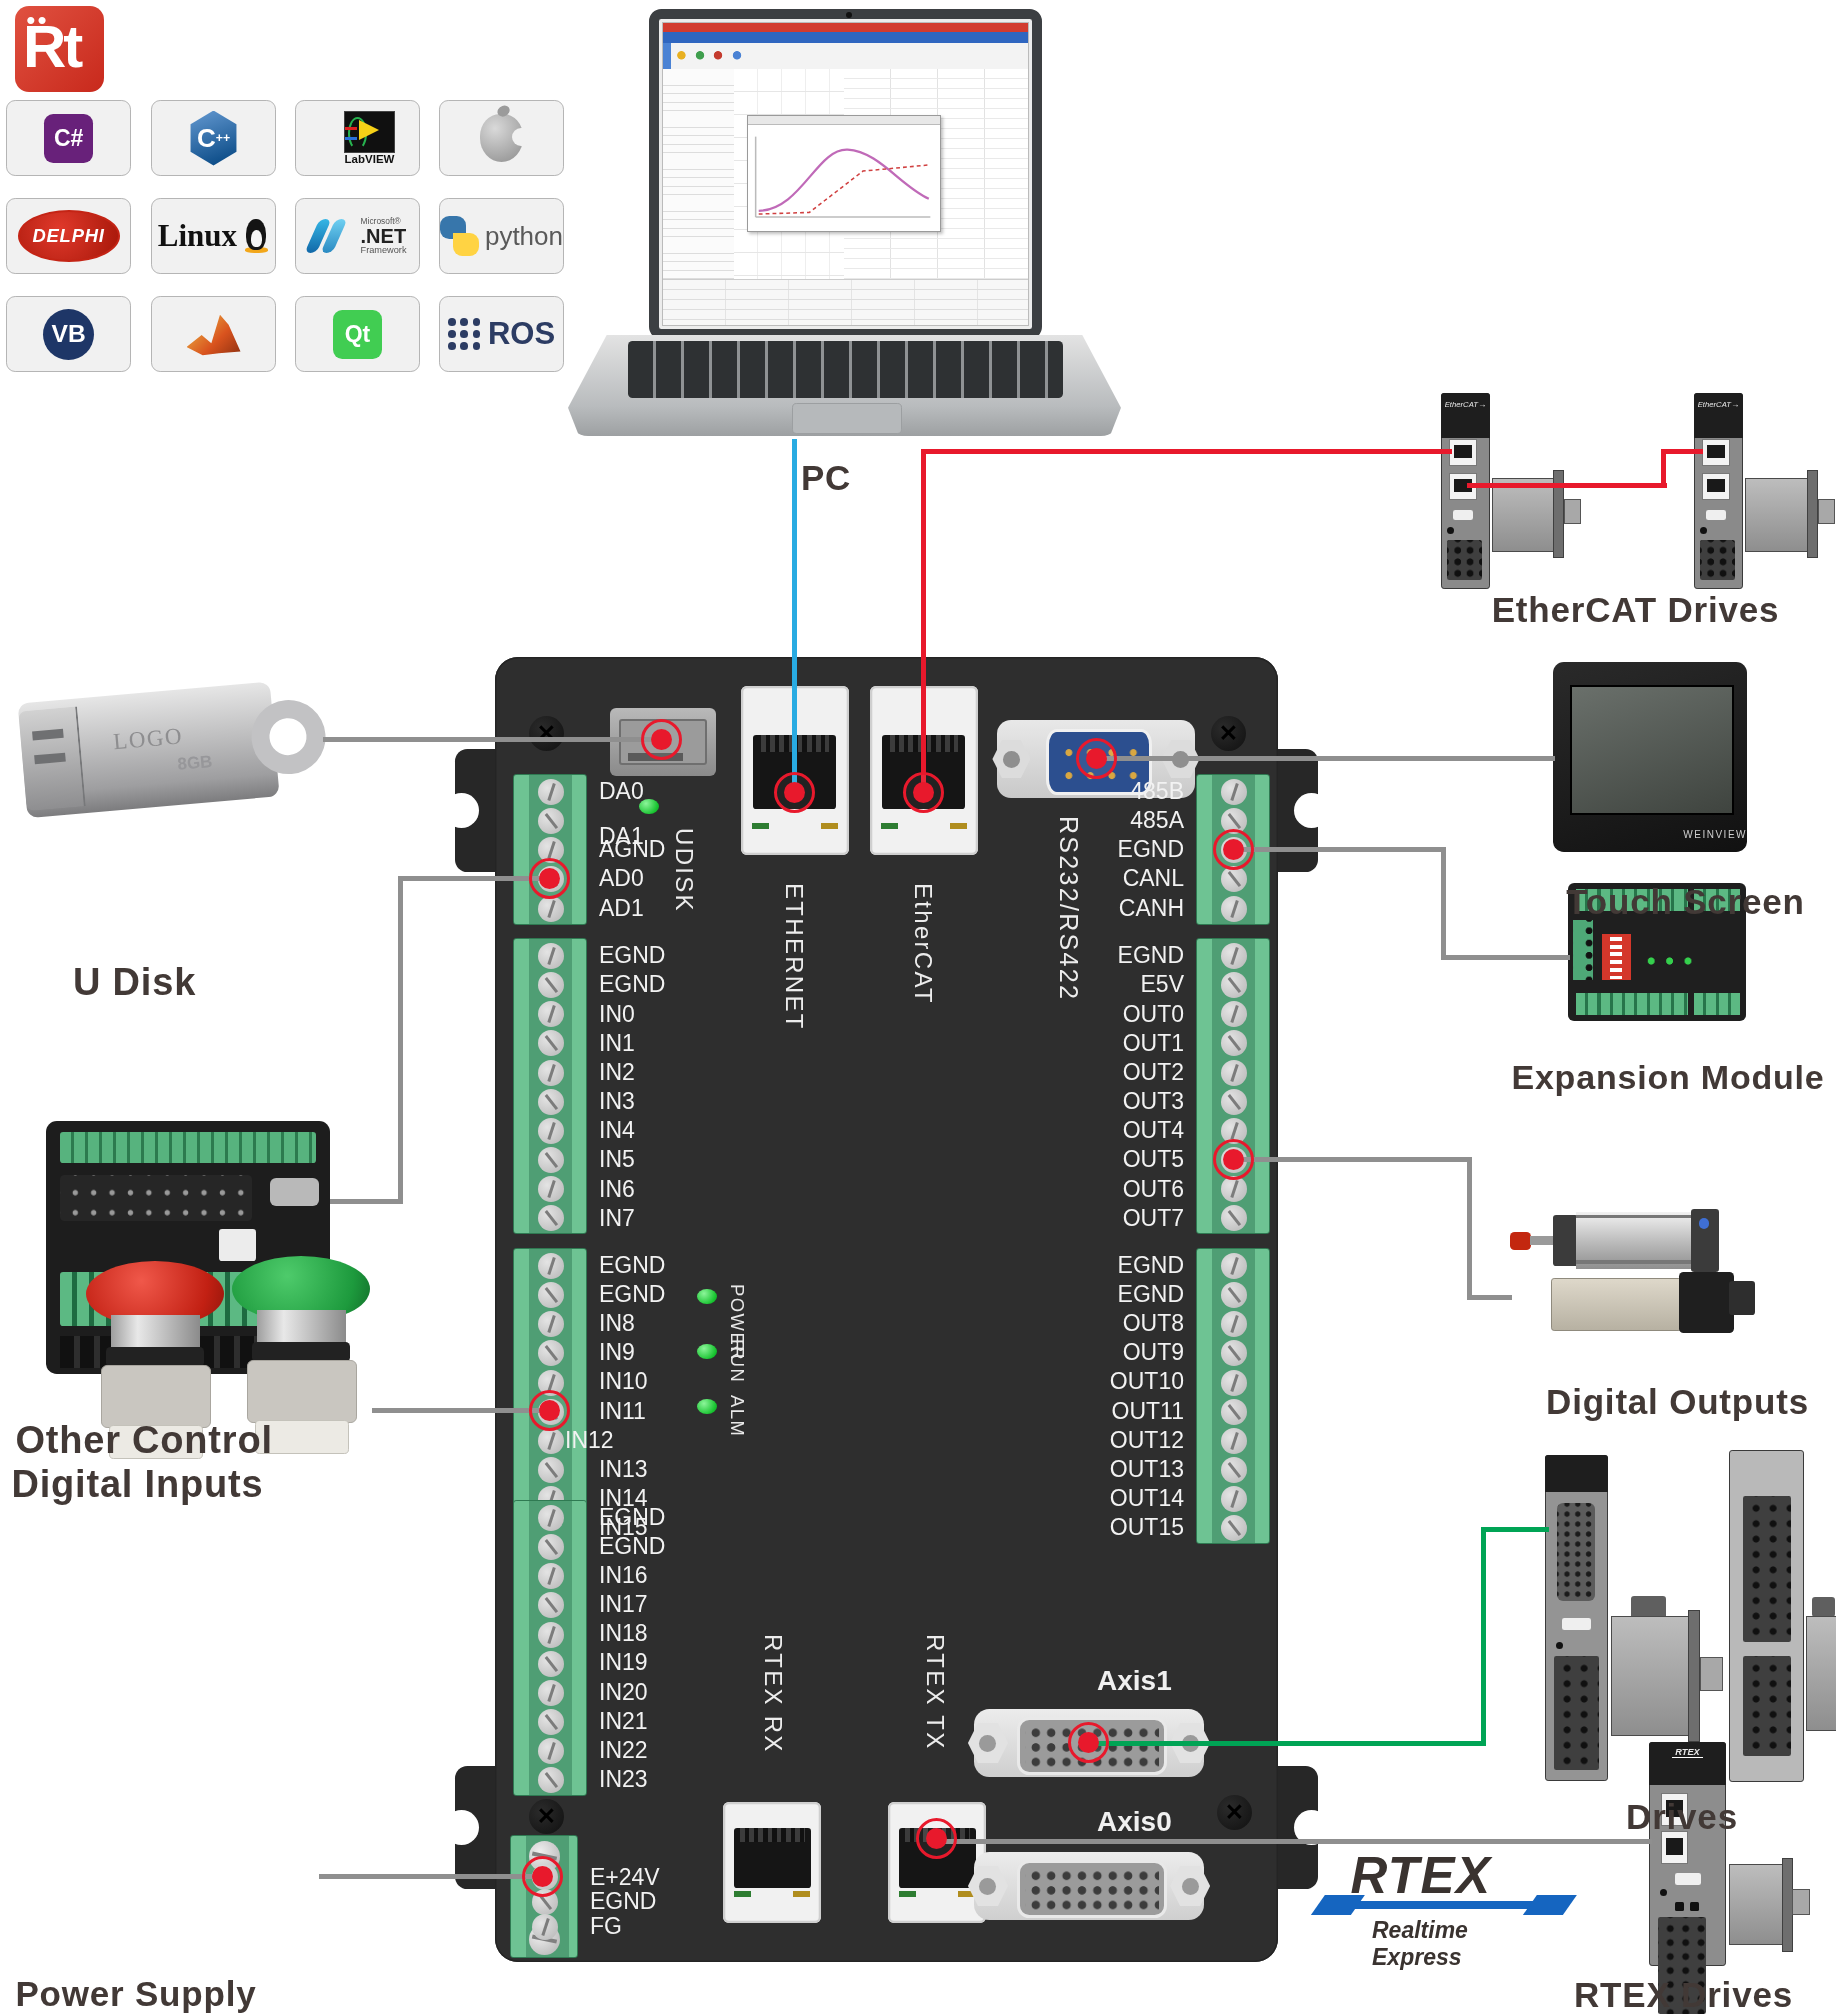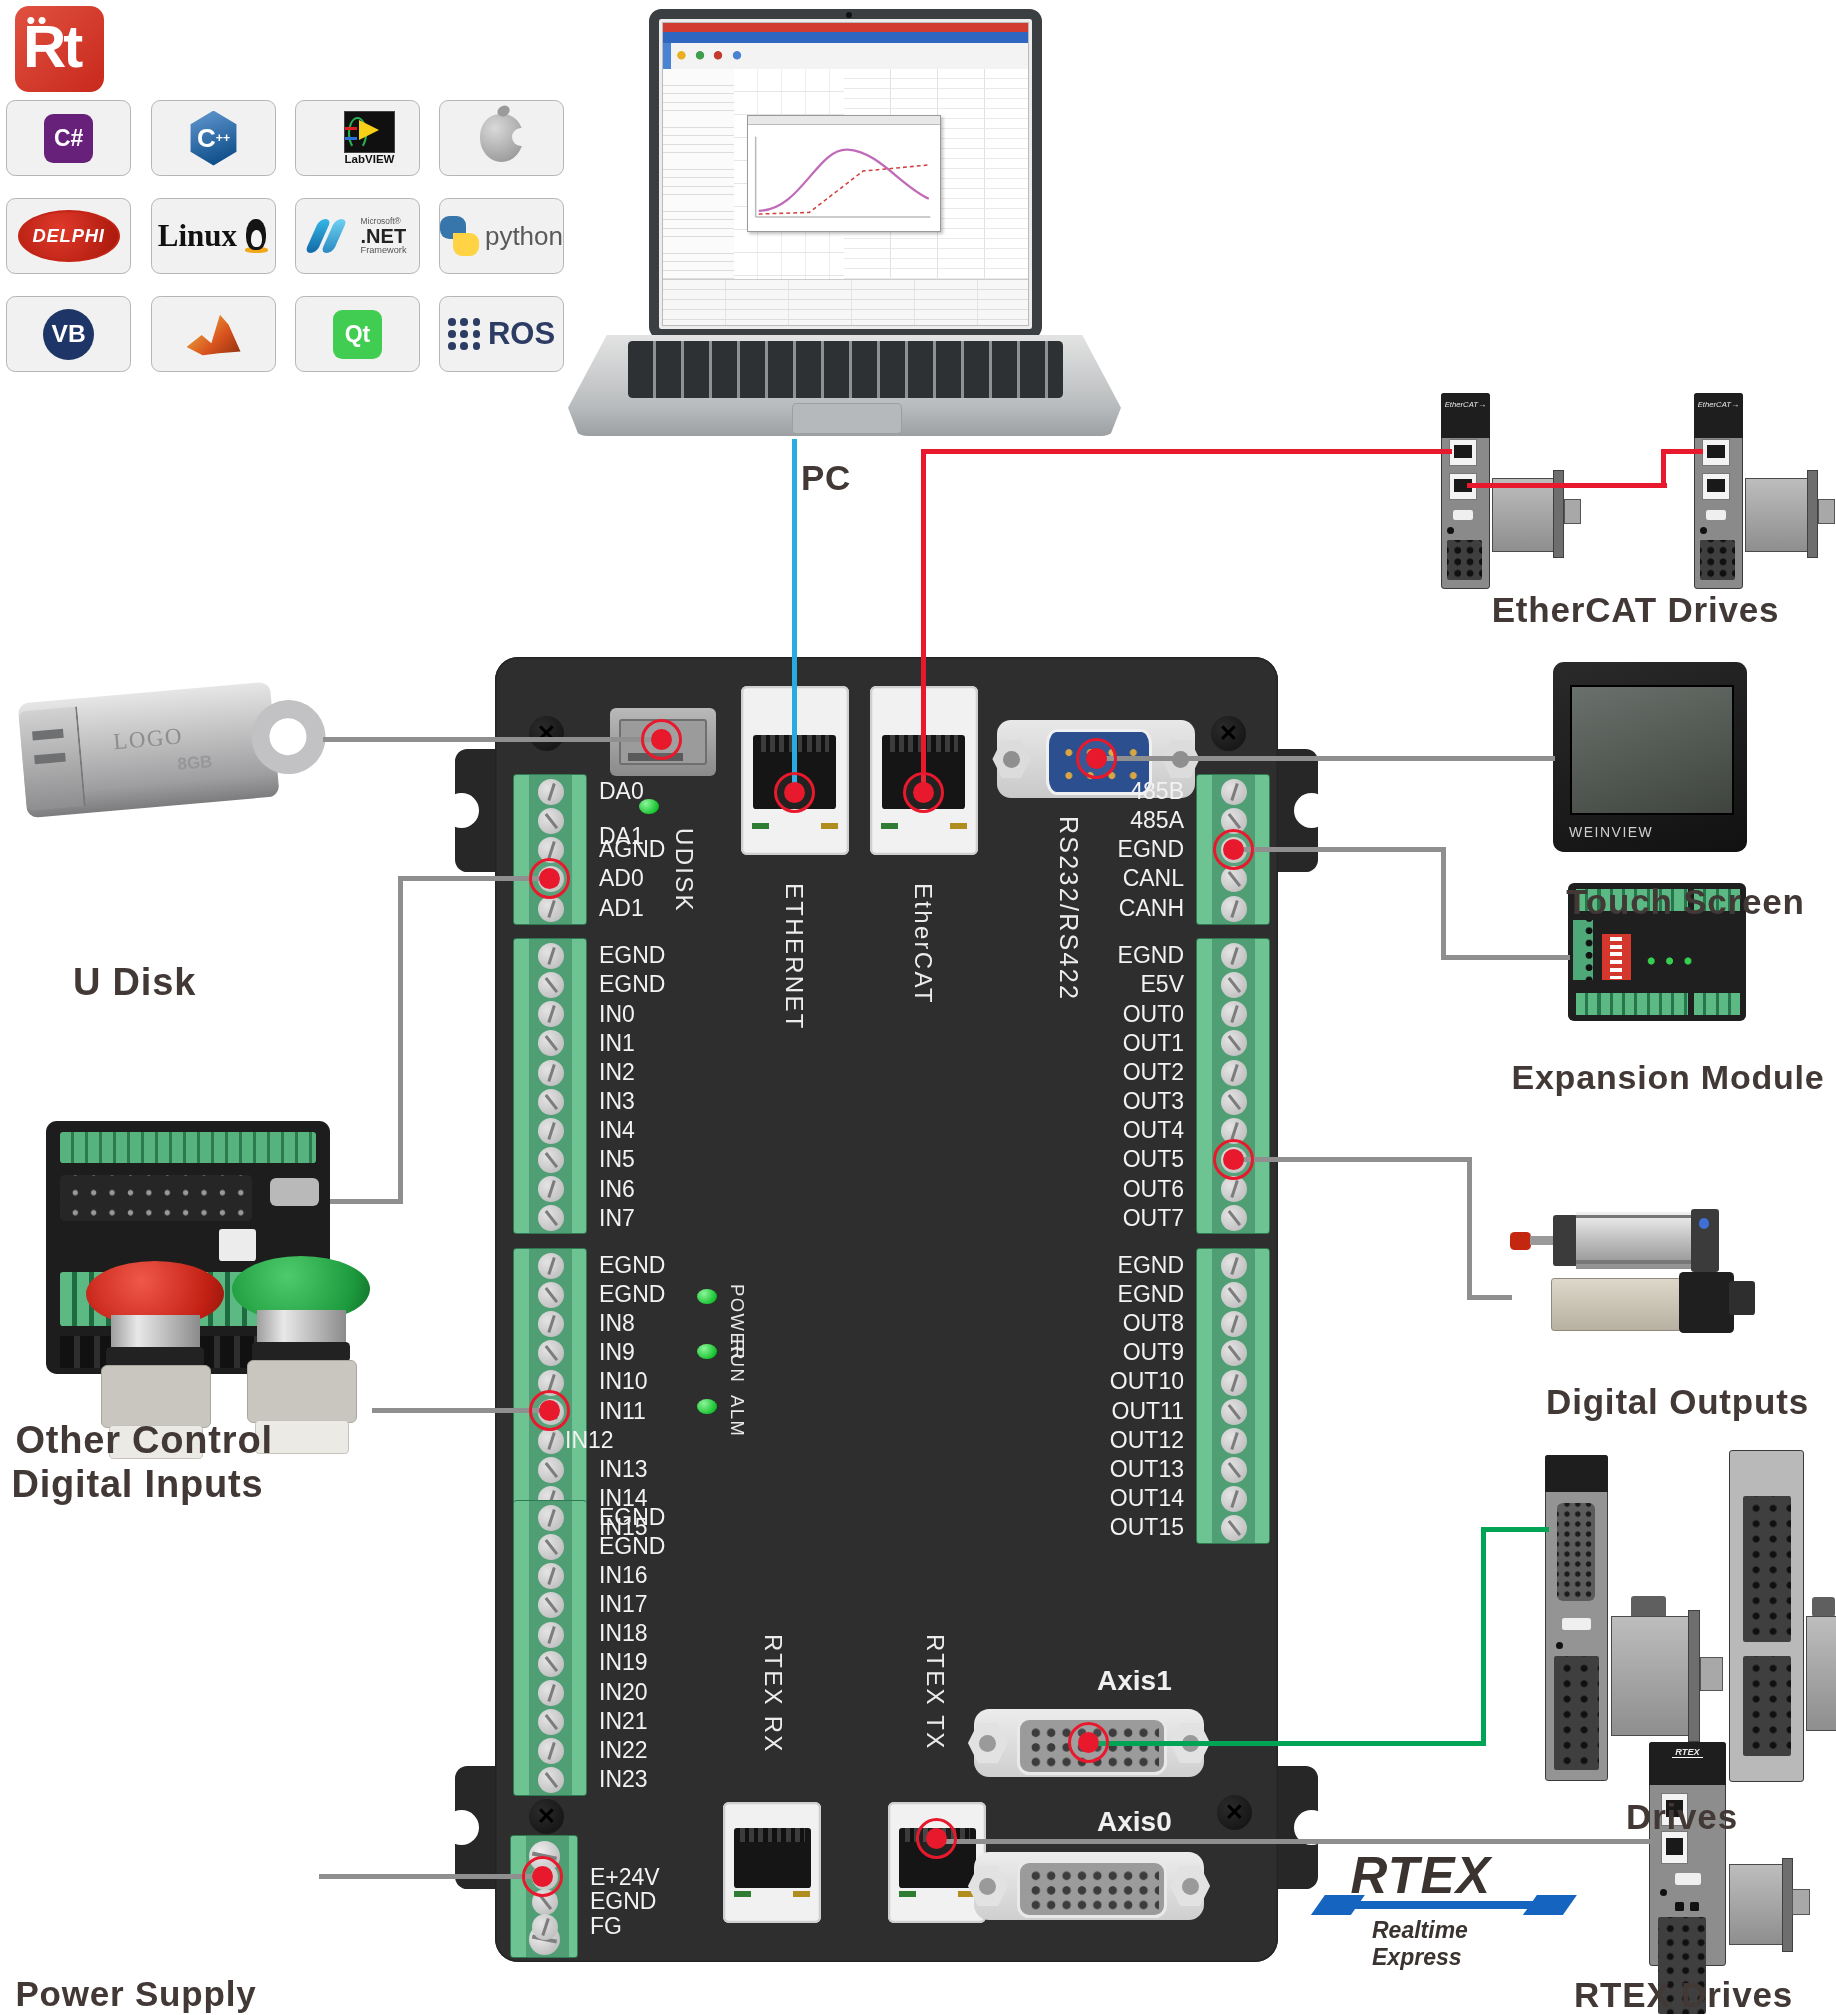--- a/index.html
+++ b/index.html
@@ -176,21 +176,21 @@
   .psu-side{position:absolute;left:0;top:7.7px;width:91px;height:184px;background:linear-gradient(90deg,#d8d8d8,#a3a3a3);border-radius:4.6px 0 0 4.6px;}
   .psu-vent{position:absolute;left:3.1px;top:-4.6px;width:223px;height:23px;background:repeating-linear-gradient(90deg,#bdbdbd 0 7.7px,#8c8c8c 7.7px 12.3px);transform:skewX(-40deg);transform-origin:left bottom;border-radius:3.1px;}
   .psu-front{position:absolute;left:91px;top:7.7px;width:144px;height:184px;background:linear-gradient(180deg,#e9e9e9,#cfcfcf);border:1.5px solid #a8a8a8;border-radius:0 6.1px 6.1px 0;}
   .psu-t1{position:absolute;left:17px;top:9.2px;width:92px;height:26px;background:repeating-linear-gradient(90deg,#4ea877 0 17px,#2a7a4e 17px 23px);border-radius:3.1px;}
   .psu-ce{position:absolute;right:18.4px;top:74px;color:#8a8a8a;font-size:20px;font-weight:bold;}
   .psu-diag{position:absolute;left:18.4px;top:108px;width:84px;height:40px;border:1.5px solid #9a9a9a;
             background-image:linear-gradient(180deg,transparent 17px,#9a9a9a 17px 18.4px,transparent 18.4px);}
   .psu-t2{position:absolute;left:12.3px;bottom:6.1px;width:108px;height:24.6px;background:repeating-linear-gradient(90deg,#4ea877 0 14px,#2a7a4e 14px 19px);border-radius:3.1px;}
   .touchscr{position:absolute;left:1553px;top:662px;width:194px;height:190px;background:linear-gradient(160deg,#2a2a2a,#111);border-radius:10.8px;z-index:10;}
   .ts-screen{position:absolute;left:17px;top:23px;width:160px;height:126px;background:linear-gradient(160deg,#6a706b,#3f443f);border:2.3px solid #000;}
-  .ts-brand{position:absolute;left:16px;right:0;bottom:12.3px;text-align:left;color:#cfcfcf;font-size:14px;letter-spacing:1.5px;}
+  .ts-brand{position:absolute;left:16px;right:0;bottom:12.3px;text-align:right;color:#cfcfcf;font-size:10px;letter-spacing:1.5px;}
   .expmod{position:absolute;left:1568px;top:883px;width:178px;height:138px;background:#1f1f1f;border-radius:6.1px;z-index:10;}
   .em-t1{position:absolute;left:7.7px;top:6.1px;width:112px;height:21.5px;background:repeating-linear-gradient(90deg,#5cb983 0 9.2px,#27754a 9.2px 12.3px);}
   .em-t2{position:absolute;right:6.1px;top:6.1px;width:46px;height:21.5px;background:repeating-linear-gradient(90deg,#5cb983 0 9.2px,#27754a 9.2px 12.3px);}
   .em-left{position:absolute;left:4.6px;top:37px;width:20px;height:60px;background:#4ea877;
            background-image:radial-gradient(circle,#111 3.1px,transparent 3.8px);background-size:20px 12.3px;background-position:6.1px 4.6px;}
   .em-dip{position:absolute;left:34px;top:51px;width:29px;height:46px;background:#d4372b;
           background-image:repeating-linear-gradient(180deg,#fff 0 3.8px,transparent 3.8px 7.7px);background-size:12.3px 100%;background-position:8.4px 3.1px;background-repeat:no-repeat;}
   .em-leds{position:absolute;left:74px;top:74px;width:54px;height:7.7px;background-image:radial-gradient(circle,#35d04d 3.1px,transparent 3.8px);background-size:18.4px 7.7px;}
   .em-t3{position:absolute;left:7.7px;bottom:6.1px;width:112px;height:21.5px;background:repeating-linear-gradient(90deg,#5cb983 0 9.2px,#27754a 9.2px 12.3px);}
   .em-t4{position:absolute;right:6.1px;bottom:6.1px;width:46px;height:21.5px;background:repeating-linear-gradient(90deg,#5cb983 0 9.2px,#27754a 9.2px 12.3px);}

